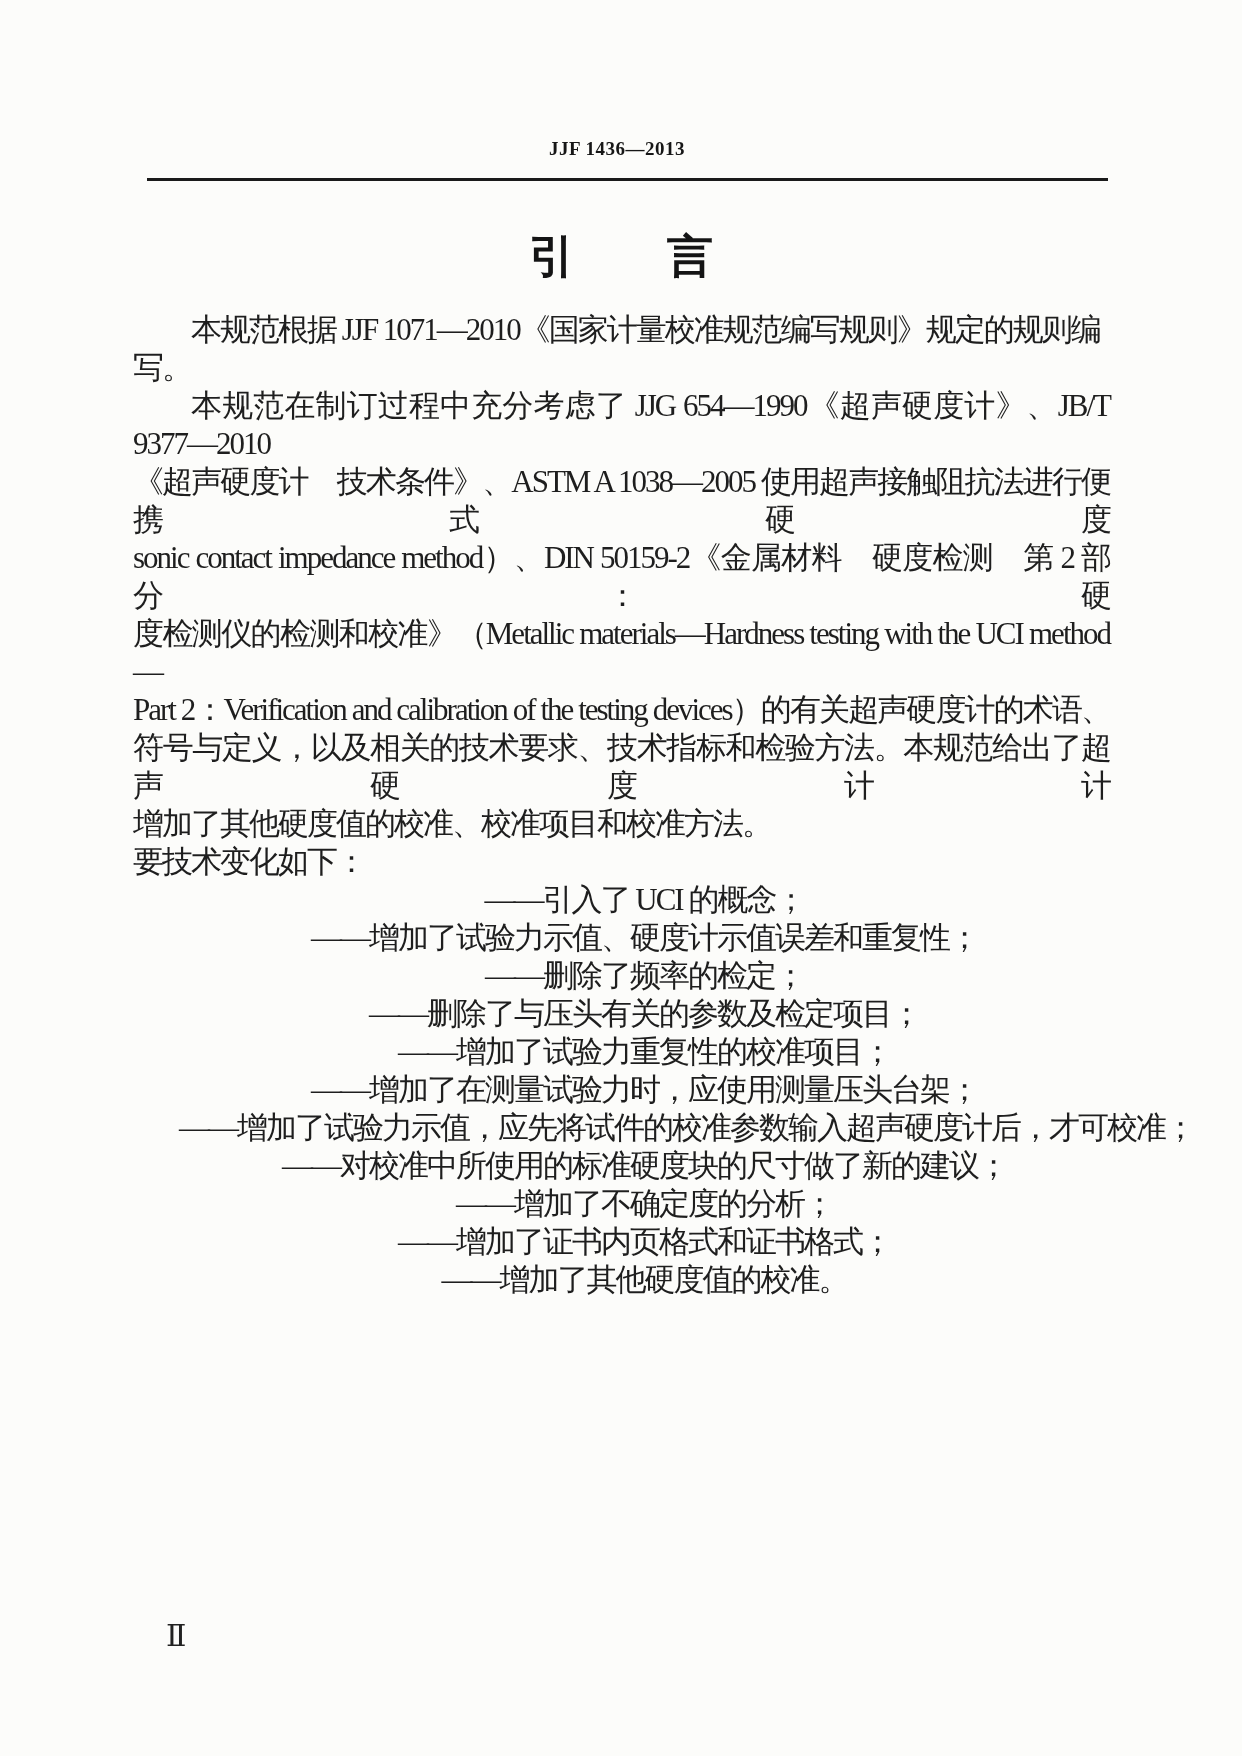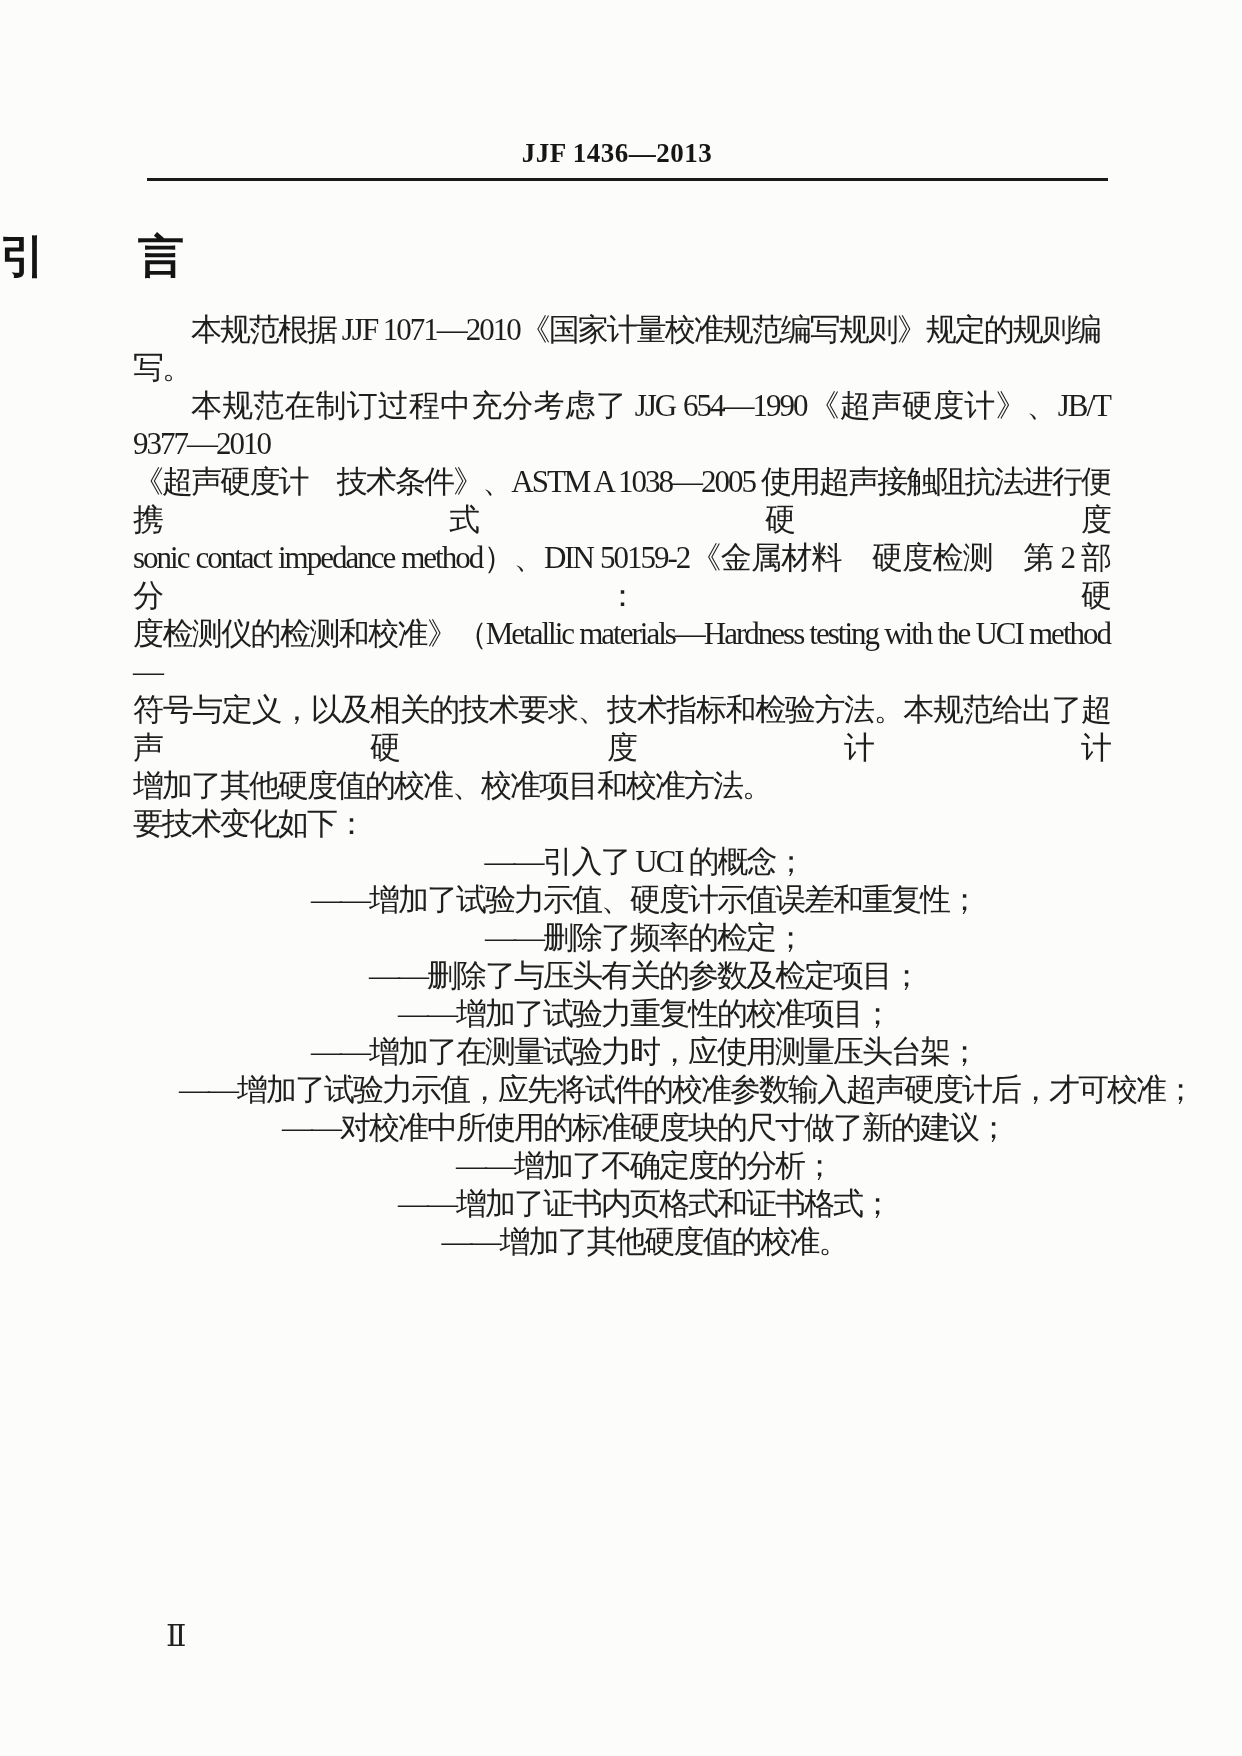--- a/index.html
+++ b/index.html
@@ -16,39 +16,39 @@
     color: #1b1b1b;
     font-family: "Liberation Serif", "DejaVu Serif", serif;
     overflow: hidden;
   }
   .doc-number {
     position: absolute;
     top: 138px;
     left: 0;
     right: 8px;
     text-align: center;
-    font-size: 27px;
+    font-size: 19px;
     font-weight: bold;
     letter-spacing: 0.5px;
     color: #161616;
   }
   .header-rule {
     position: absolute;
     top: 178px;
     left: 147px;
     width: 961px;
     height: 3px;
     background: #1a1a1a;
   }
   .page-title {
     position: absolute;
     top: 226px;
     left: 0;
     right: 0;
-    text-align: left;
+    text-align: center;
     font-family: "Liberation Sans", "DejaVu Sans", sans-serif;
     font-size: 46px;
     font-weight: bold;
     color: #141414;
     margin: 0;
   }
   .body-text {
     position: absolute;
     top: 311px;
     left: 133px;
@@ -90,20 +90,21 @@
   <h1 class="page-title">引　　言</h1>
 
   <div class="body-text">
 
     <div class="line indent wrapok">本规范根据 JJF 1071—2010《国家计量校准规范编写规则》规定的规则编写。</div>
 
     <div class="line indent stretch">本规范在制订过程中充分考虑了 JJG 654—1990《超声硬度计》、JB/T 9377—2010</div>
     <div class="line stretch">《超声硬度计　技术条件》、ASTM A 1038—2005 使用超声接触阻抗法进行便携式硬度</div>
     <div class="line stretch">sonic contact impedance method）、DIN 50159-2《金属材料　硬度检测　第 2 部分：硬</div>
     <div class="line stretch">度检测仪的检测和校准》（Metallic materials—Hardness testing with the UCI method—</div>
+    <div class="line stretch">Part 2：Verification and calibration of the testing devices）的有关超声硬度计的术语、</div>
     <div class="line stretch">符号与定义，以及相关的技术要求、技术指标和检验方法。本规范给出了超声硬度计计</div>
     <div class="line wrapok">增加了其他硬度值的校准、校准项目和校准方法。</div>
 
     <div class="line wrapok">要技术变化如下：</div>
 
     <div class="line dashindent">——引入了 UCI 的概念；</div>
     <div class="line dashindent">——增加了试验力示值、硬度计示值误差和重复性；</div>
     <div class="line dashindent">——删除了频率的检定；</div>
     <div class="line dashindent">——删除了与压头有关的参数及检定项目；</div>
     <div class="line dashindent">——增加了试验力重复性的校准项目；</div>

